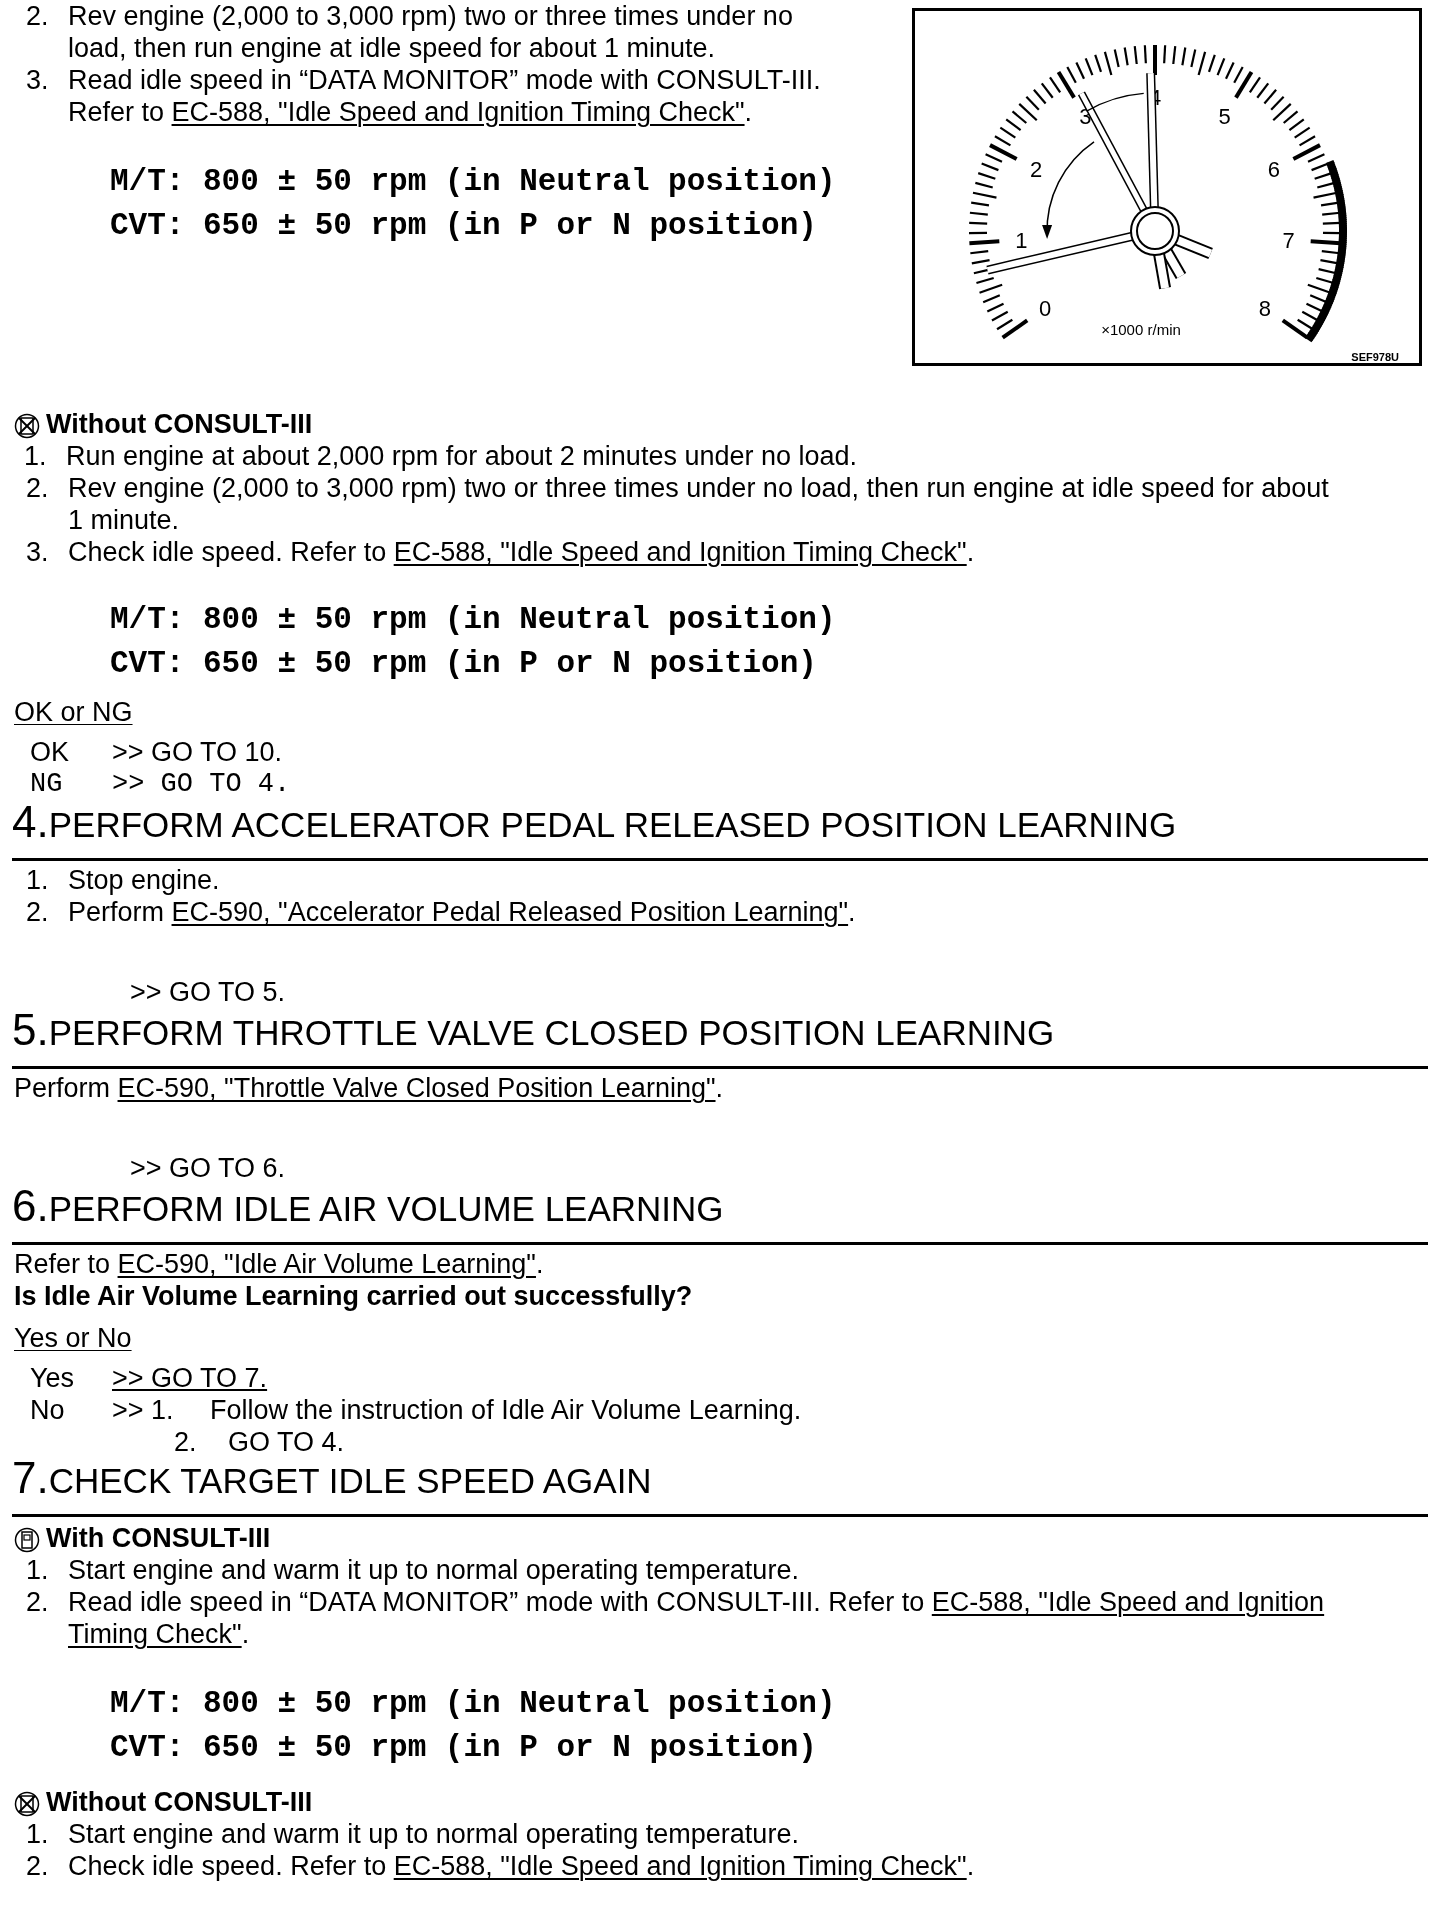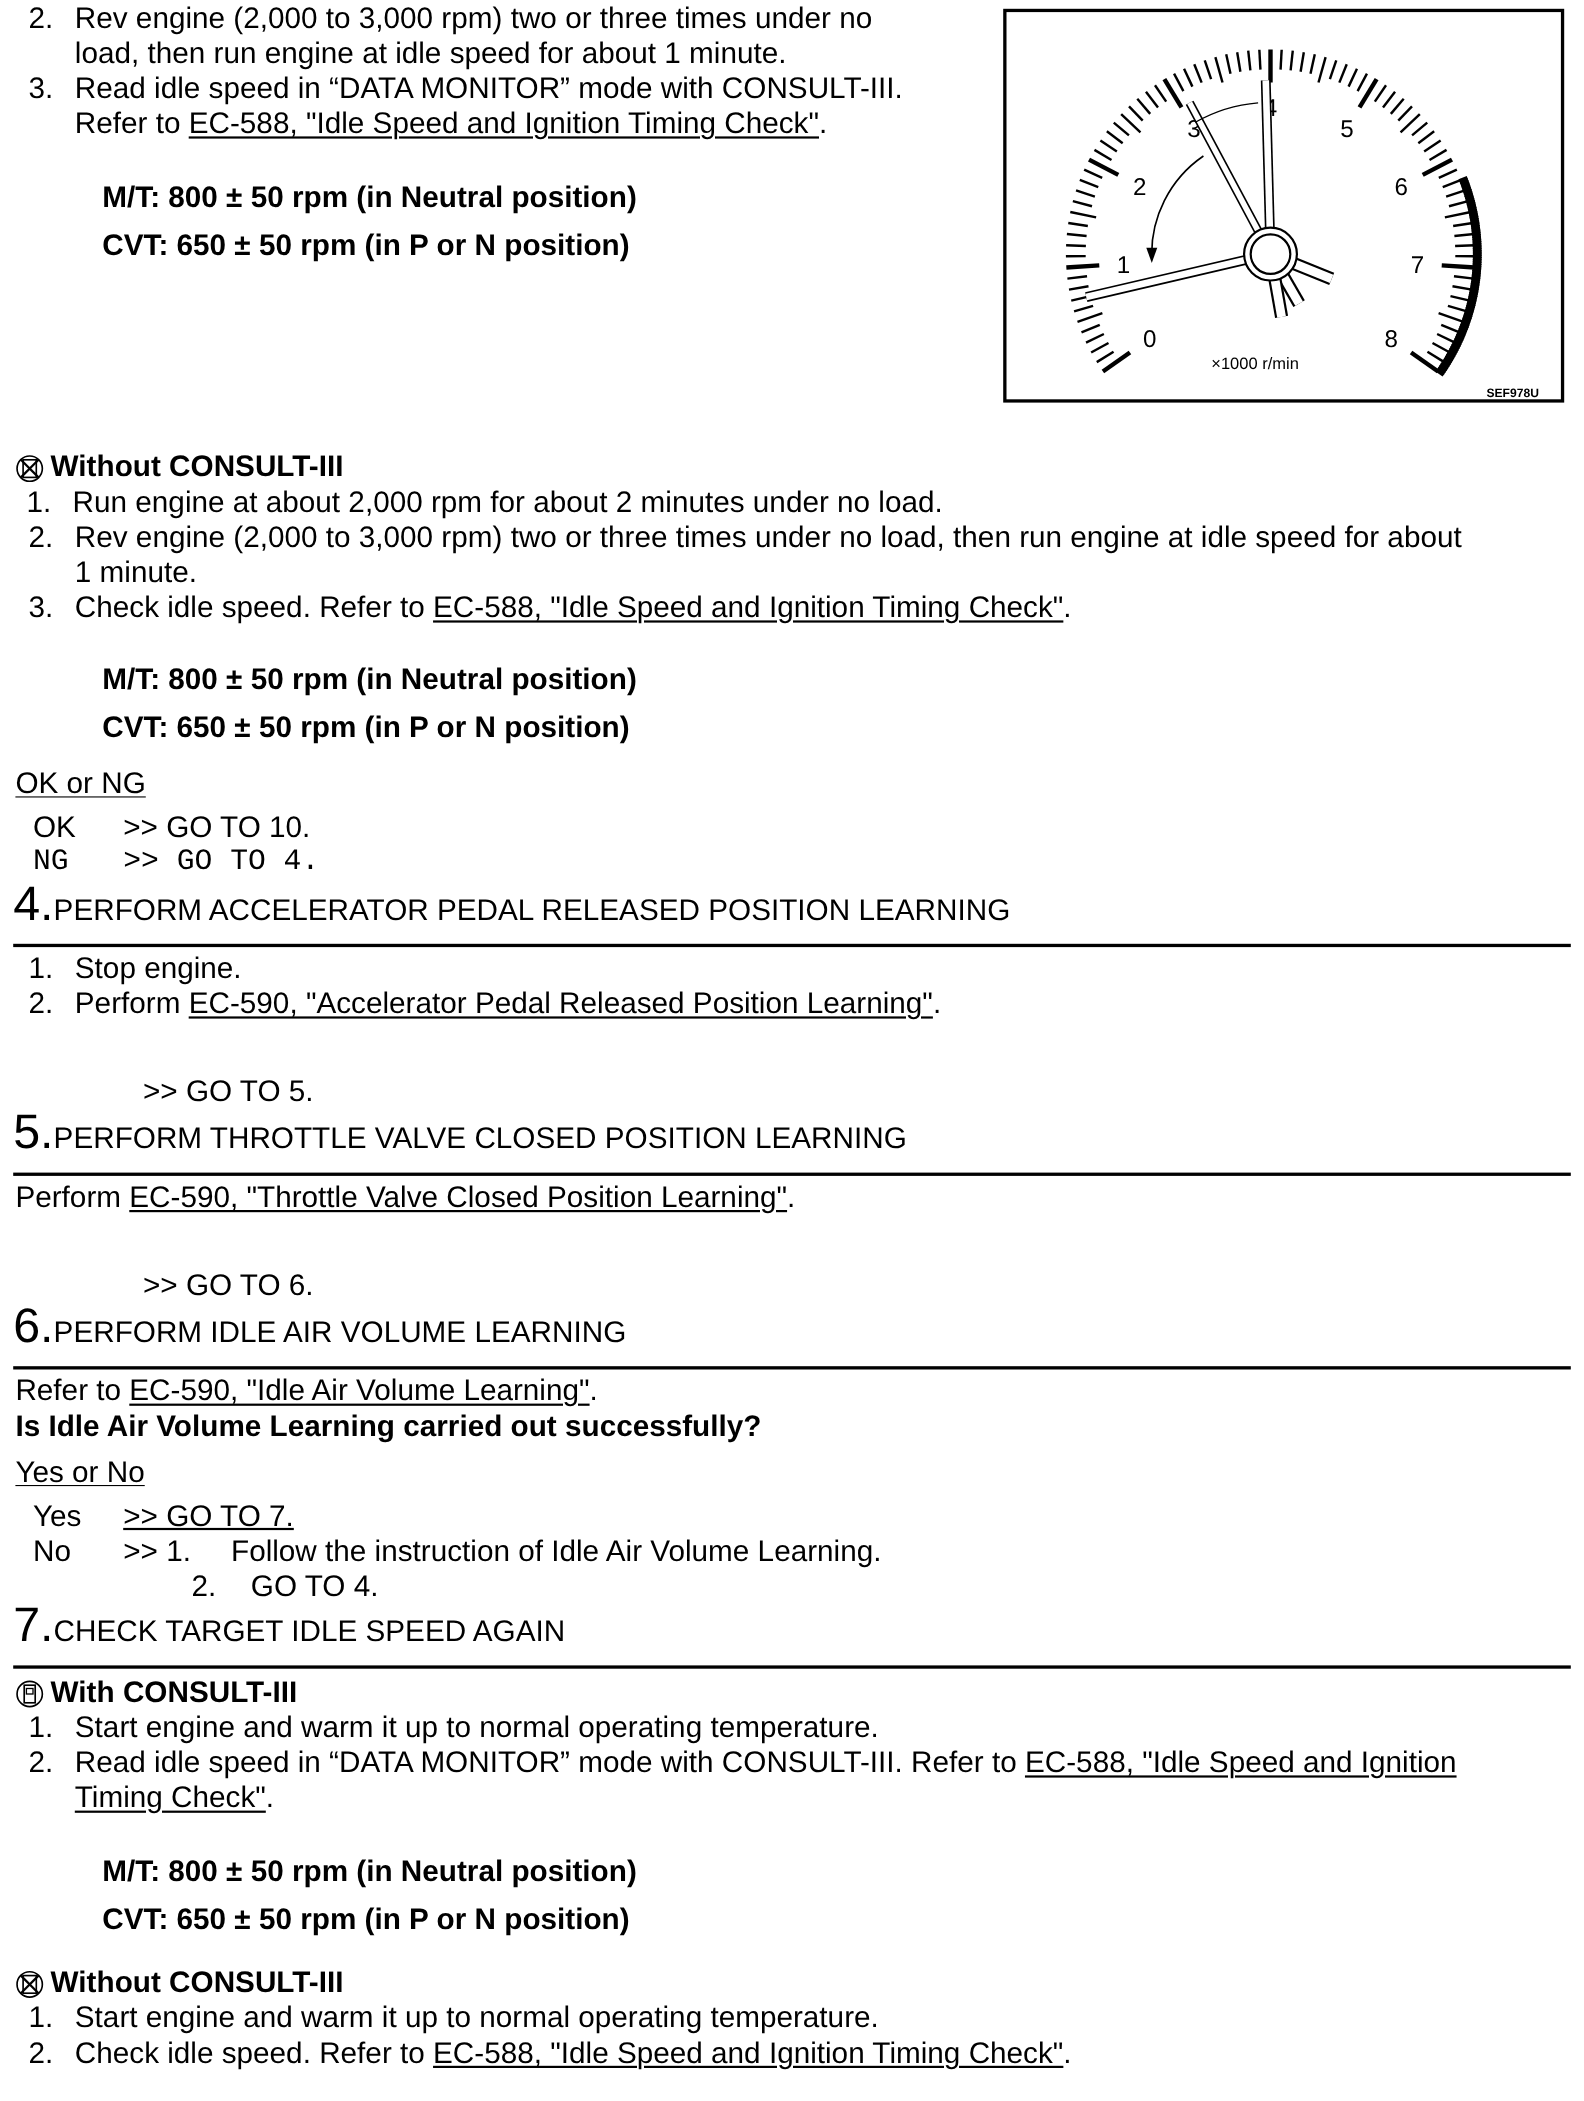--- a/index.html
+++ b/index.html
@@ -5,24 +5,24 @@
   html, body { margin: 0; padding: 0; background: #ffffff; }
   body {
     width: 1440px; height: 1910px; position: relative; overflow: hidden;
     font-family: "Liberation Sans", sans-serif; color: #000;
     font-size: 27px;
   }
   .line { position: absolute; white-space: nowrap; line-height: 32px; }
   .num { display: inline-block; width: 56px; padding-left: 14px; box-sizing: border-box; }
   .link { text-decoration: underline; text-underline-offset: 3px; text-decoration-thickness: 2px; }
   .bold { font-weight: bold; }
-  .spec { position: absolute; left: 93px; font-weight: bold; font-size: 27px; white-space: nowrap; }
+  .spec { position: absolute; left: 110px; font-weight: bold; font-size: 31px; white-space: nowrap; font-family: Liberation Mono, monospace; }
   .heading { position: absolute; left: 12px; white-space: nowrap; }
   .heading .step-num { font-size: 44px; line-height: 44px; }
-  .heading .step-title { font-size: 27px; text-align: right; }
+  .heading .step-title { font-size: 35px; text-align: right; }
   .rule { position: absolute; left: 12px; width: 1416px; height: 3px; background: #000; }
   .mode { position: absolute; left: 14px; font-weight: bold; white-space: nowrap; line-height: 32px; }
   .mode svg { vertical-align: -6px; margin-right: 6px; }
   .choice-label { display: inline-block; width: 98px; padding-left: 16px; box-sizing: border-box; }
   .figure {
     position: absolute; left: 912px; top: 8px; width: 510px; height: 358px;
     border: 3px solid #000; box-sizing: border-box; background: #fff;
   }
 </style>
 </head>

